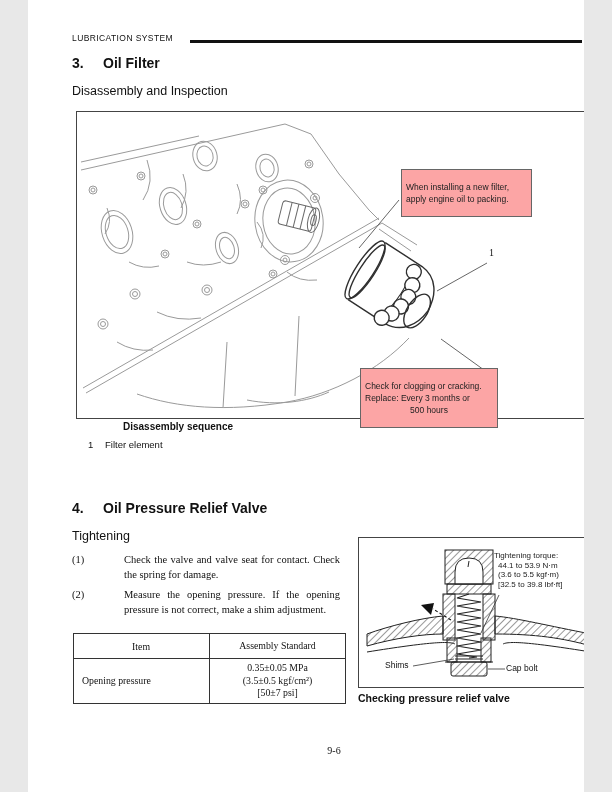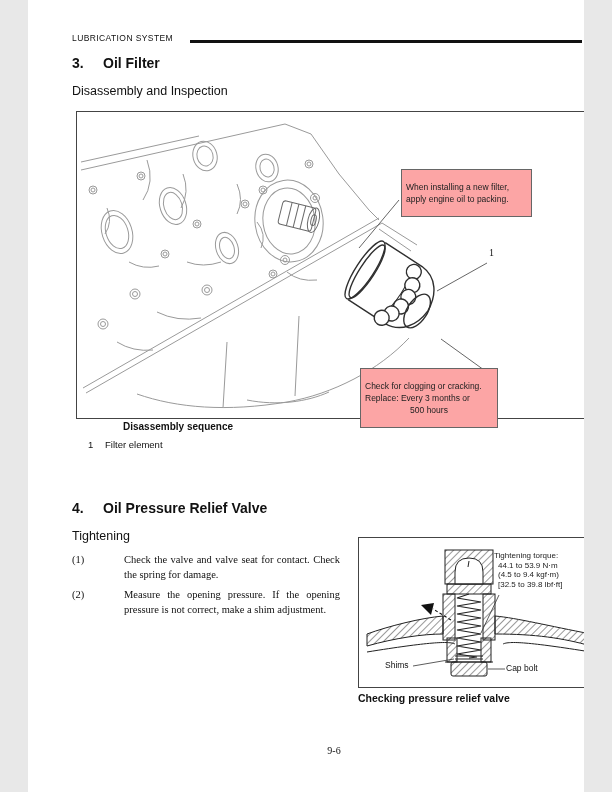--- a/index.html
+++ b/index.html
@@ -202,20 +202,36 @@
 
   <div class="abs step step1">
     <span class="n">(1)</span>
     <span class="t">Check the valve and valve seat for contact.  Check the spring for damage.</span>
   </div>
   <div class="abs step step2">
     <span class="n">(2)</span>
     <span class="t">Measure the opening pressure. If the opening pressure is not correct, make a shim adjustment.</span>
   </div>
 
+  <table class="abs spec-table">
+    <tbody>
+        <tr>
+      <th class="c1" style="text-align:center;padding-left:0;">Item</th>
+      <th class="c2">Assembly Standard</th>
+    </tr>
+    <tr>
+      <td class="c1">Opening pressure</td>
+      <td class="c2">
+        <div>0.35±0.05 MPa</div>
+        <div>(3.5±0.5 kgf/cm²)</div>
+        <div>[50±7 psi]</div>
+      </td>
+    </tr>
+  </tbody>
+    </table>
 
   <div class="abs fig2">
     <svg width="239" height="147" viewBox="0 0 239 147">
       <defs>
         <pattern id="h2" width="5" height="5" patternUnits="userSpaceOnUse" patternTransform="rotate(45)">
           <line x1="0" y1="0" x2="0" y2="5" stroke="#333" stroke-width="1"></line>
         </pattern>
       </defs>
       <g stroke="#222" stroke-width="1">
 
@@ -256,21 +272,21 @@
       <g stroke="#333" stroke-width="0.8">
         <line x1="140" y1="57" x2="122" y2="95"></line>
         <line x1="54" y1="128" x2="95" y2="121"></line>
         <line x1="146" y1="131" x2="129" y2="131"></line>
       </g>
     </svg>
   </div>
   <div class="abs fig2-lbl torque">
     <div>Tightening torque:</div>
     <div class="ind">44.1 to 53.9 N·m</div>
-    <div class="ind">(4.5 to 9.4 kgf·m)</div>
+    <div class="ind">(3.6 to 5.5 kgf·m)</div>
     <div class="ind">[32.5 to 39.8 lbf·ft]</div>
   </div>
   <div class="abs shims">Shims</div>
   <div class="abs capbolt">Cap bolt</div>
   <div class="abs fig2-cap">Checking pressure relief valve</div>
 
   <div class="abs page-num">9-6</div>
 </div>
 
 </body></html>

